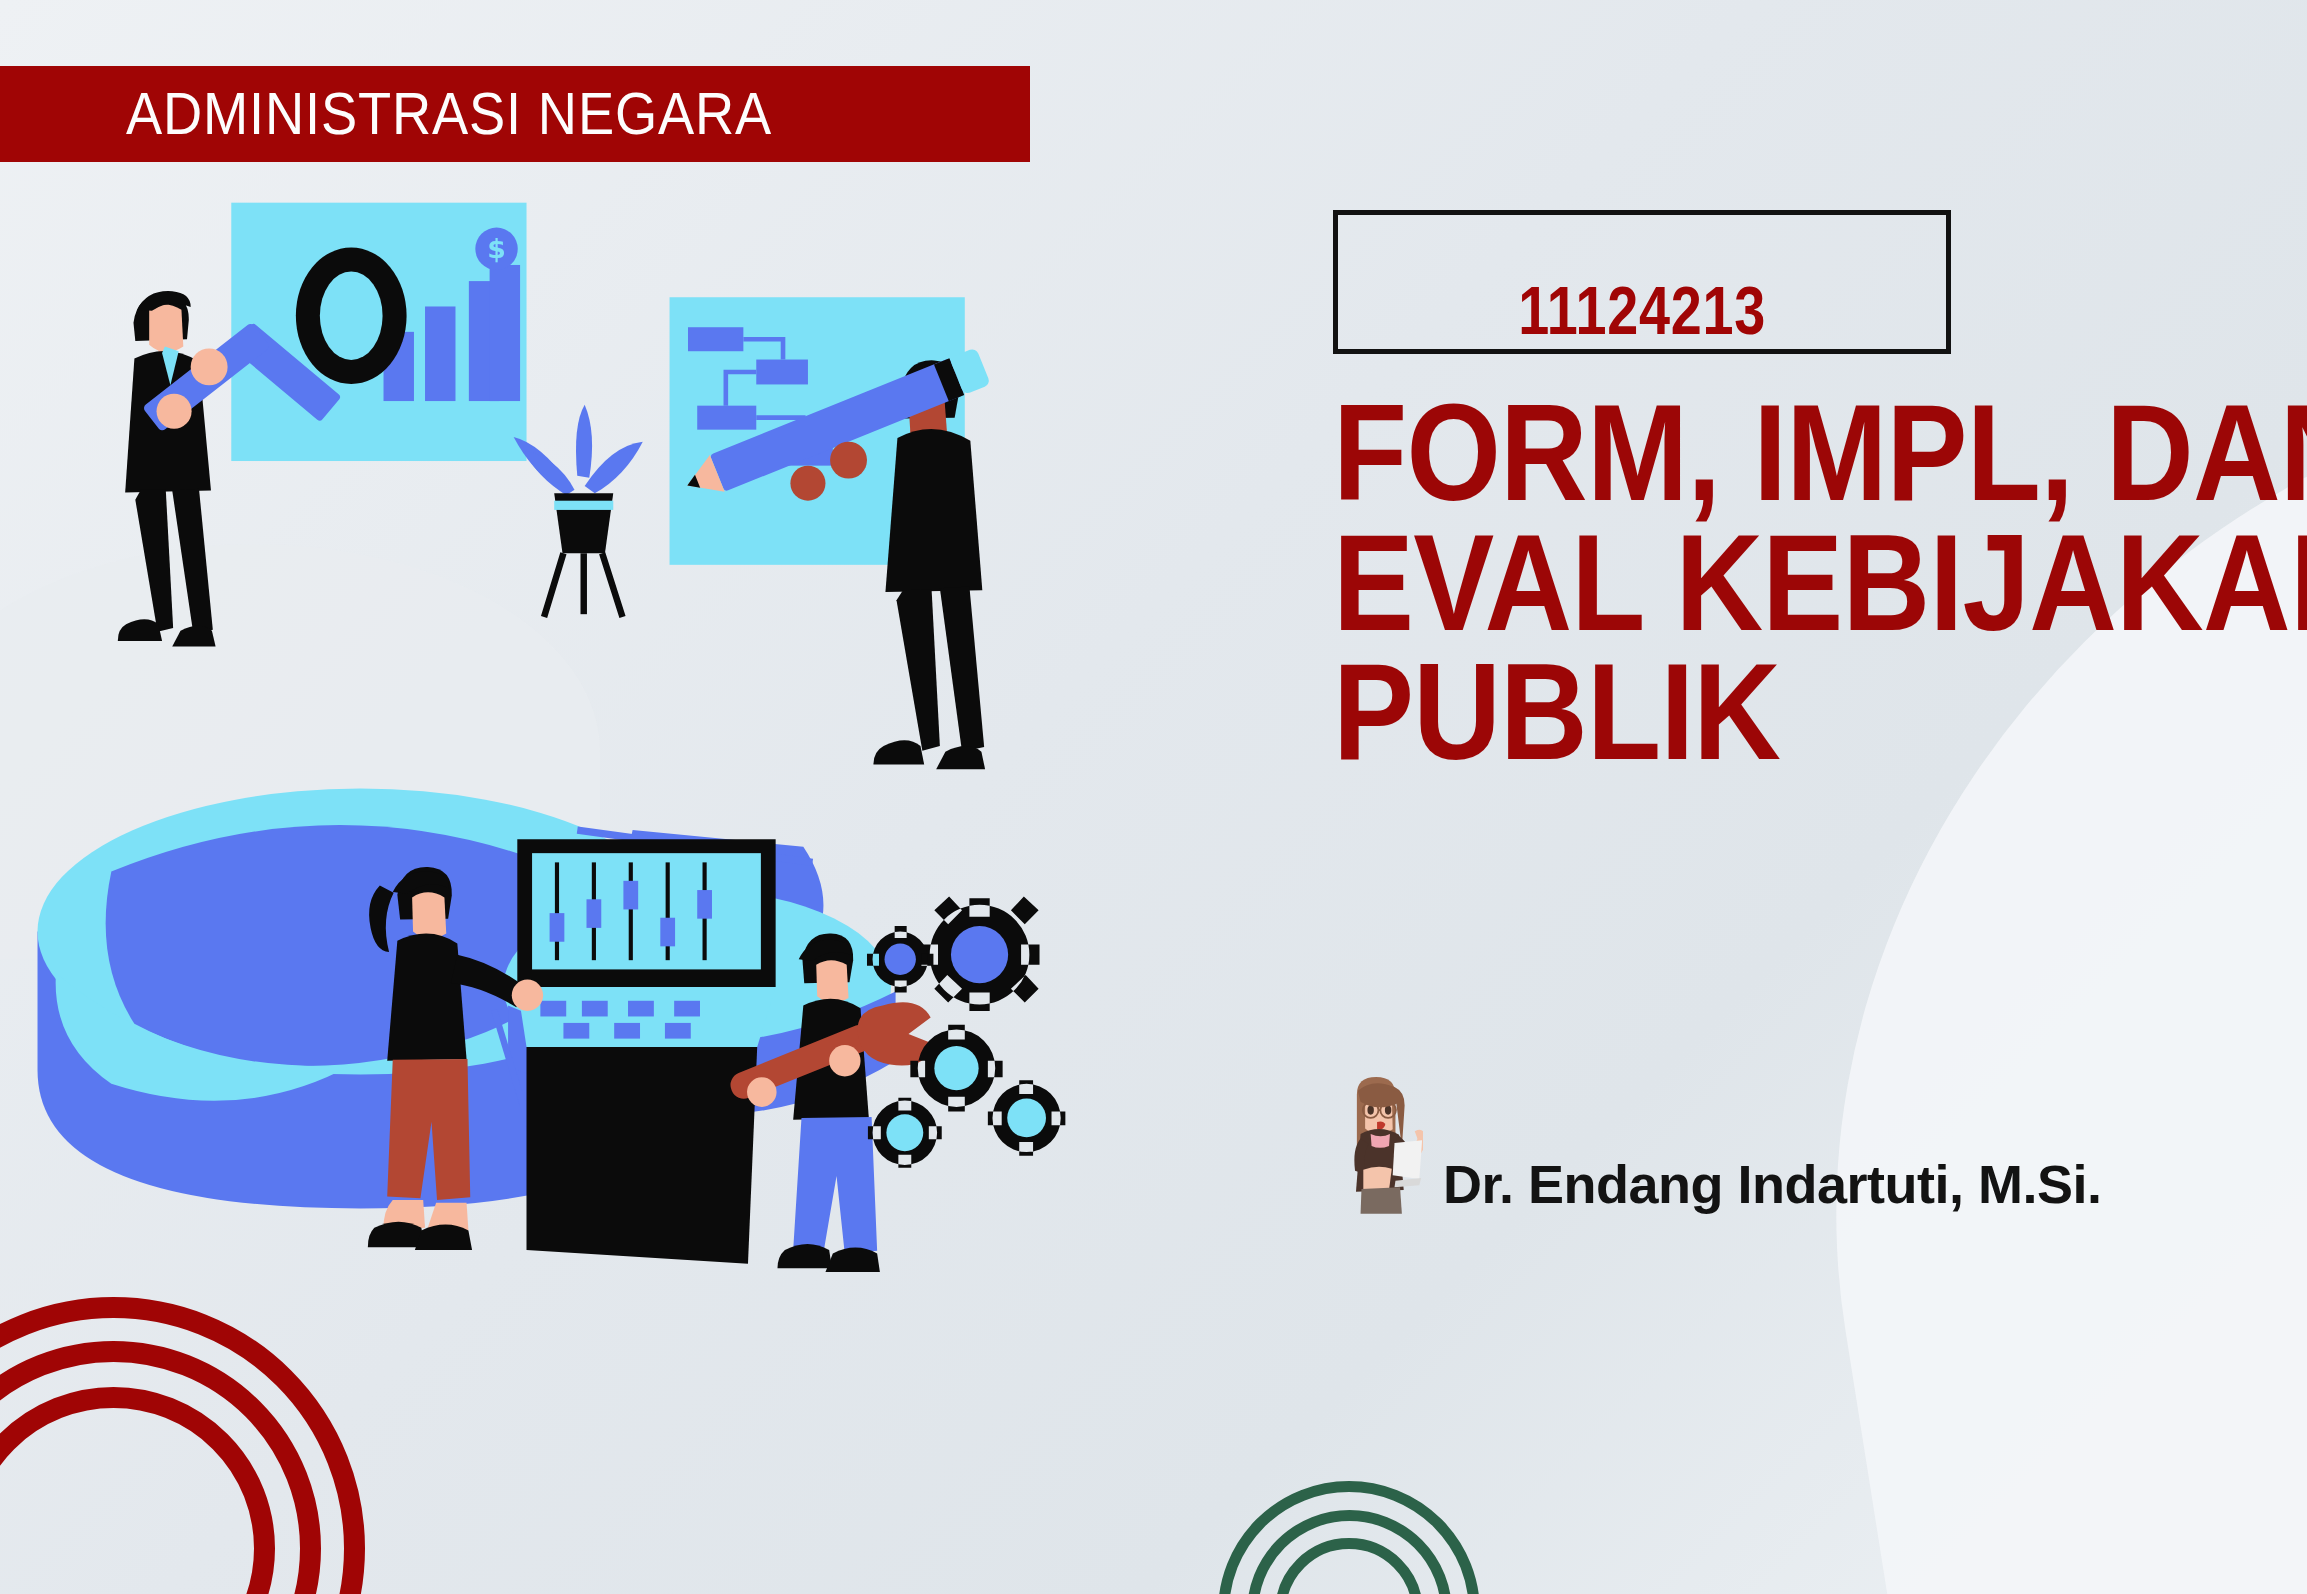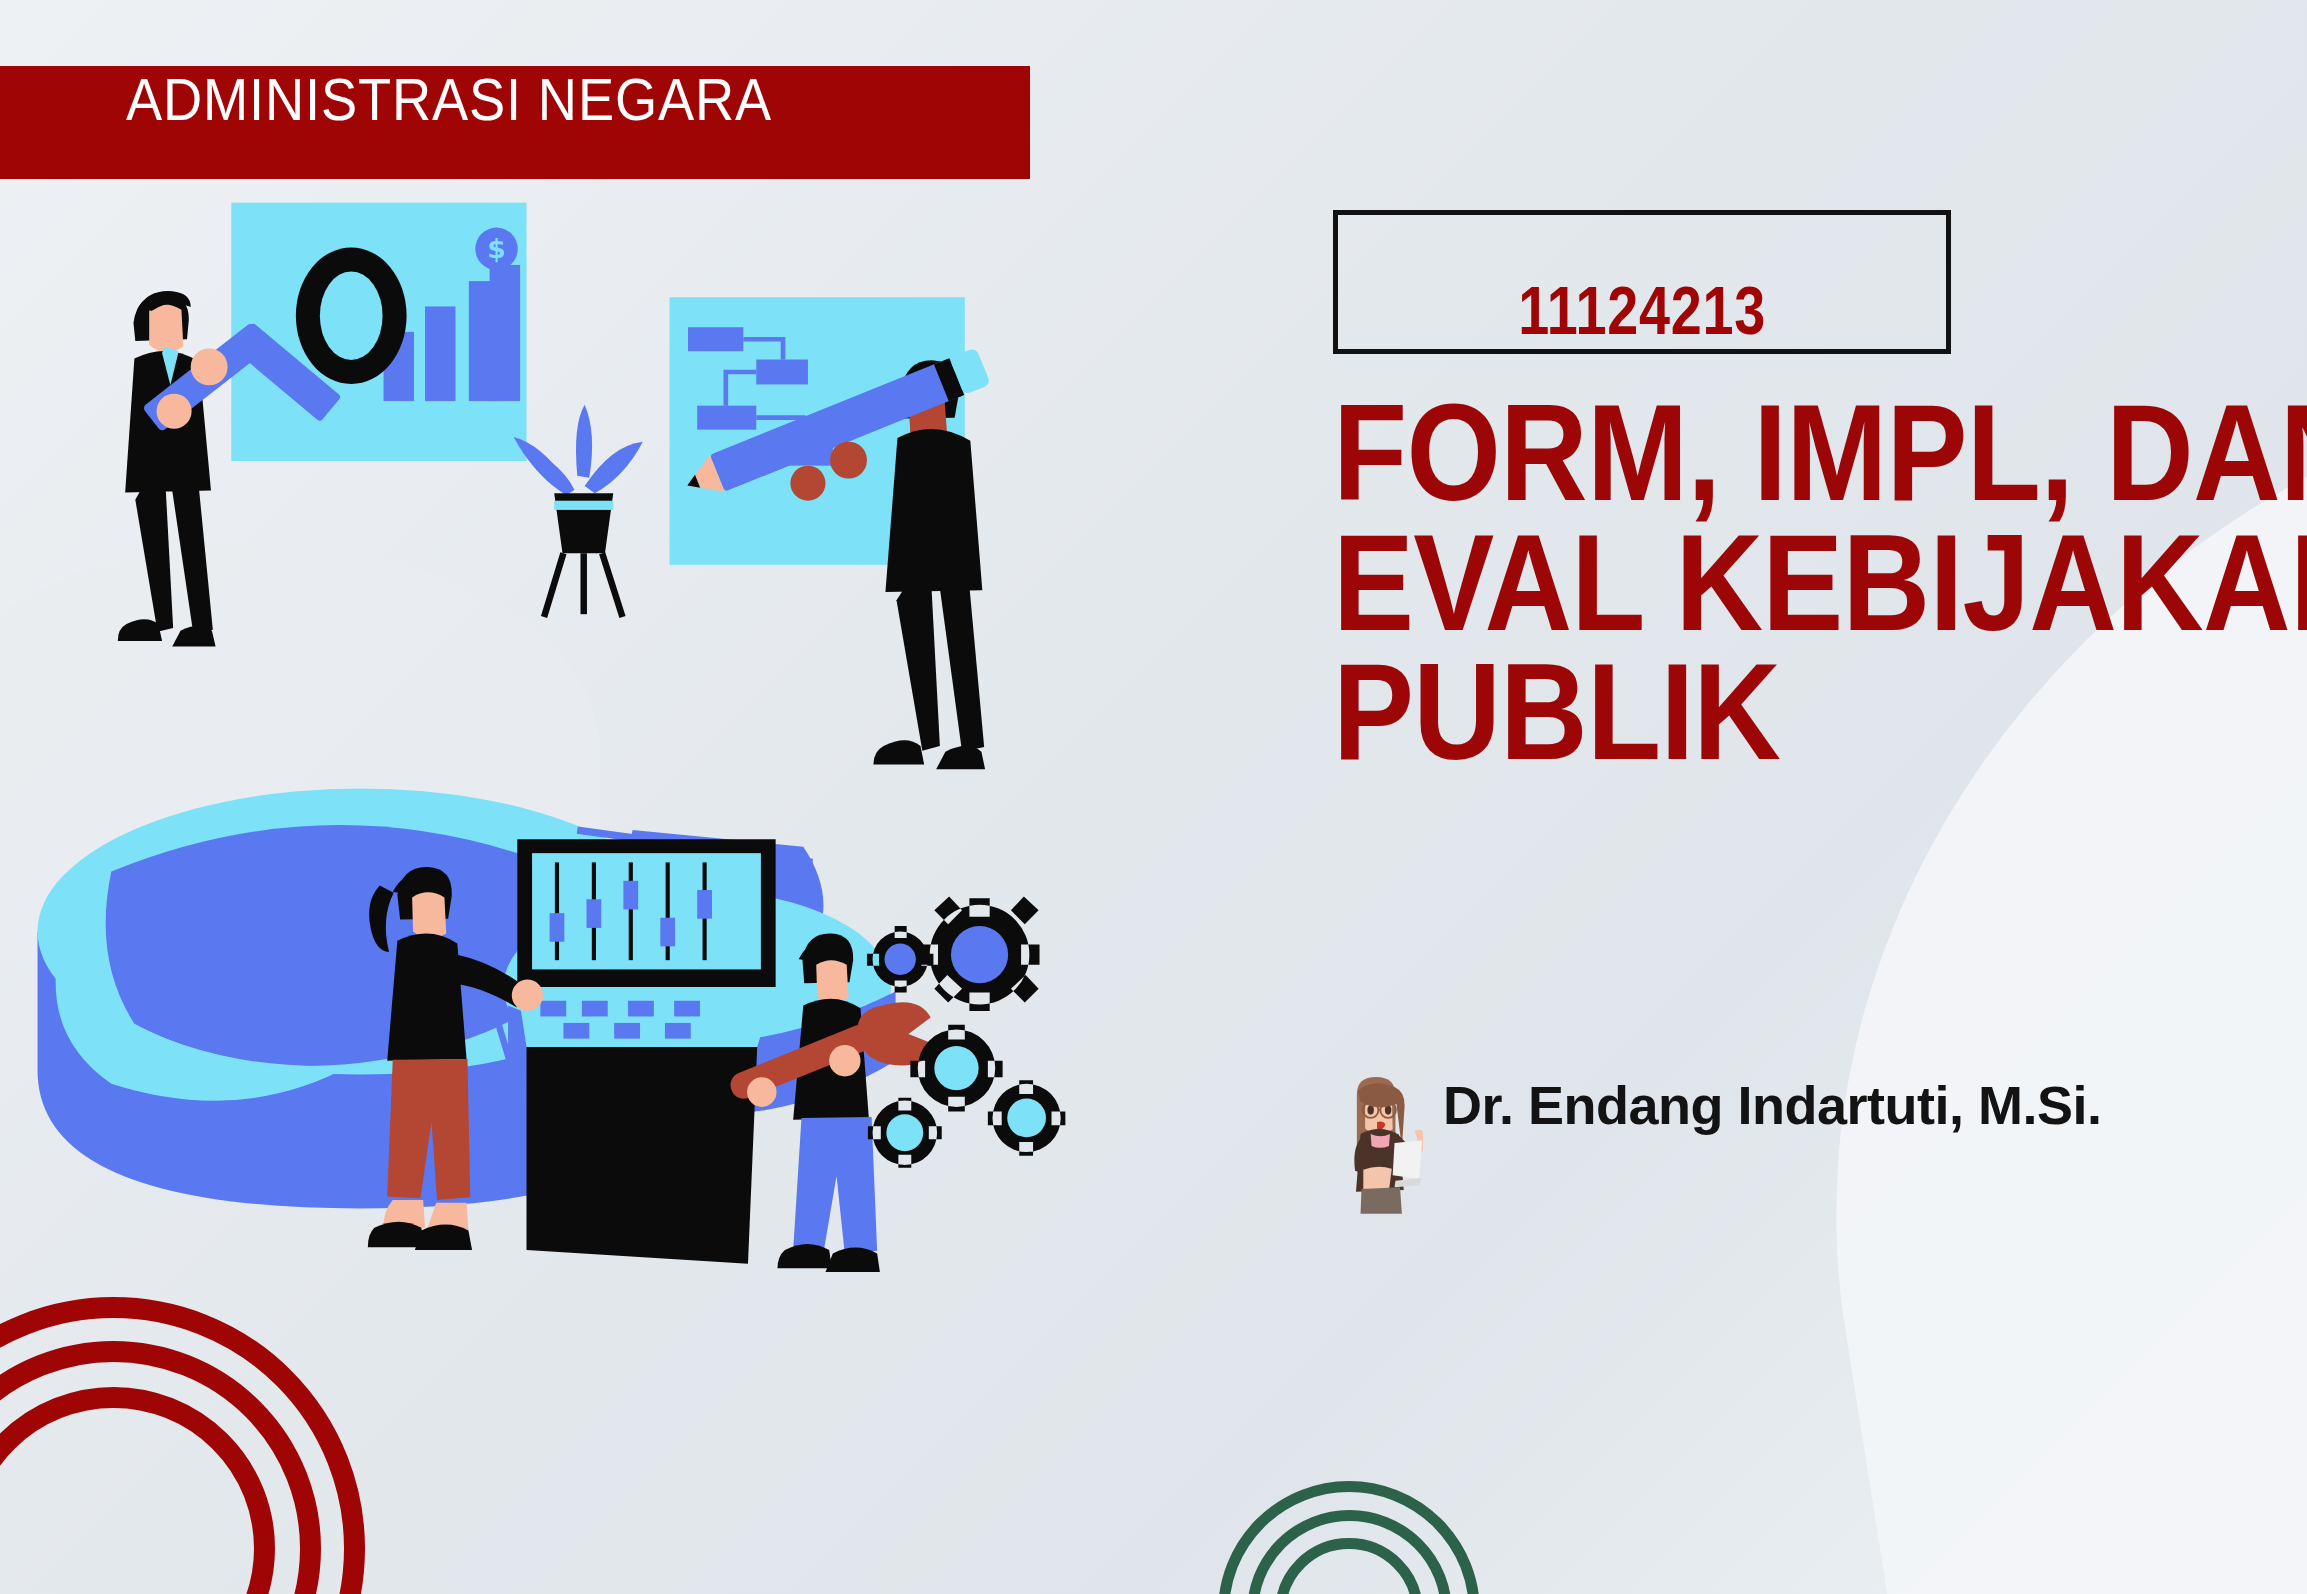--- a/index.html
+++ b/index.html
@@ -16,22 +16,22 @@
     background:#f2f5f8;border-radius:60% 0 0 0;
     transform:rotate(-9deg);opacity:.96;
   }
   .swoosh2{
     position:absolute;left:-92px;top:544px;width:692px;height:415px;
     background:#e8ecf0;border-radius:50% 50% 0 0;opacity:.8;
   }
 
   
   .banner{
-    position:absolute;left:0;top:66px;width:1030px;height:113px;
-    background:#a00505;display:flex;align-items:flex-start;
+    position:absolute;left:0;top:66px;width:1030px;height:96px;
+    background:#a00505;display:flex;align-items:center;
   }
   .banner-text{
     color:#fdfdfd;font-size:59px;letter-spacing:0.9px;font-weight:400;
     margin-left:126px;white-space:nowrap;
     font-family:"Liberation Sans",sans-serif;
     transform:scaleX(.92);transform-origin:left center;
   }
 
   
   .illus{position:absolute;left:28px;top:175px;width:1117px;height:1181px;}
@@ -50,21 +50,21 @@
   .title{
     margin-top:34px;color:#9c0606;font-weight:bold;line-height:.94;
     font-family:"Liberation Sans",sans-serif;
     font-size:138px;letter-spacing:-0.9px;
     transform:scaleX(.88);transform-origin:left top;width:1698px;
   }
   .title .ln{display:block;white-space:nowrap;}
 
   
   .presenter{
-    position:absolute;left:1333px;top:1074px;display:flex;align-items:flex-start;
+    position:absolute;left:1333px;top:1074px;display:flex;align-items:flex-end;
   }
   .presenter-avatar{width:90px;height:141px;margin-right:20px;}
   .presenter-avatar svg{width:100%;height:100%;display:block;}
   .presenter-name{
     font-size:54px;font-weight:bold;color:#131313;white-space:nowrap;
     font-family:"Liberation Sans",sans-serif;letter-spacing:-0.5px;
   }
 
   
   .ring{position:absolute;border-radius:50%;background:transparent;}

